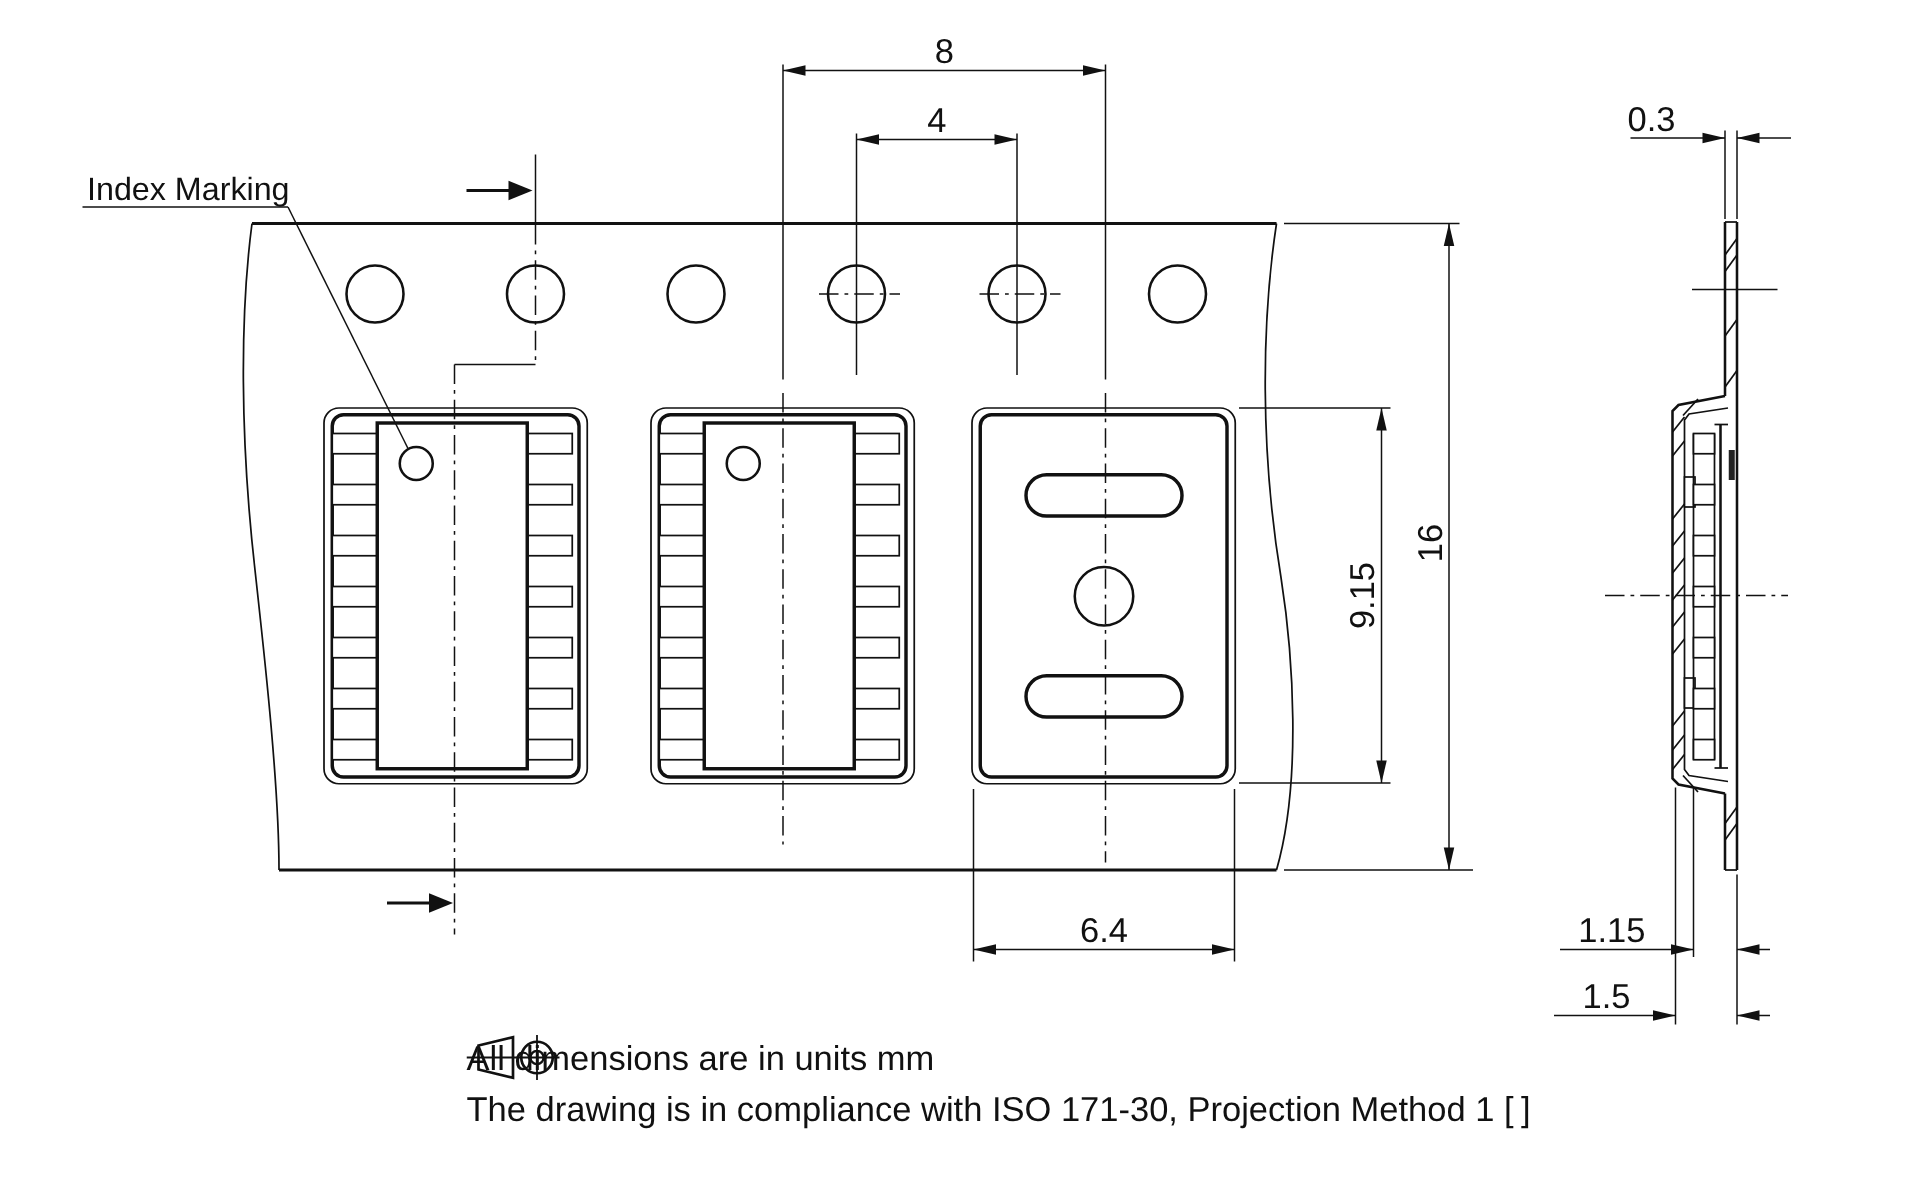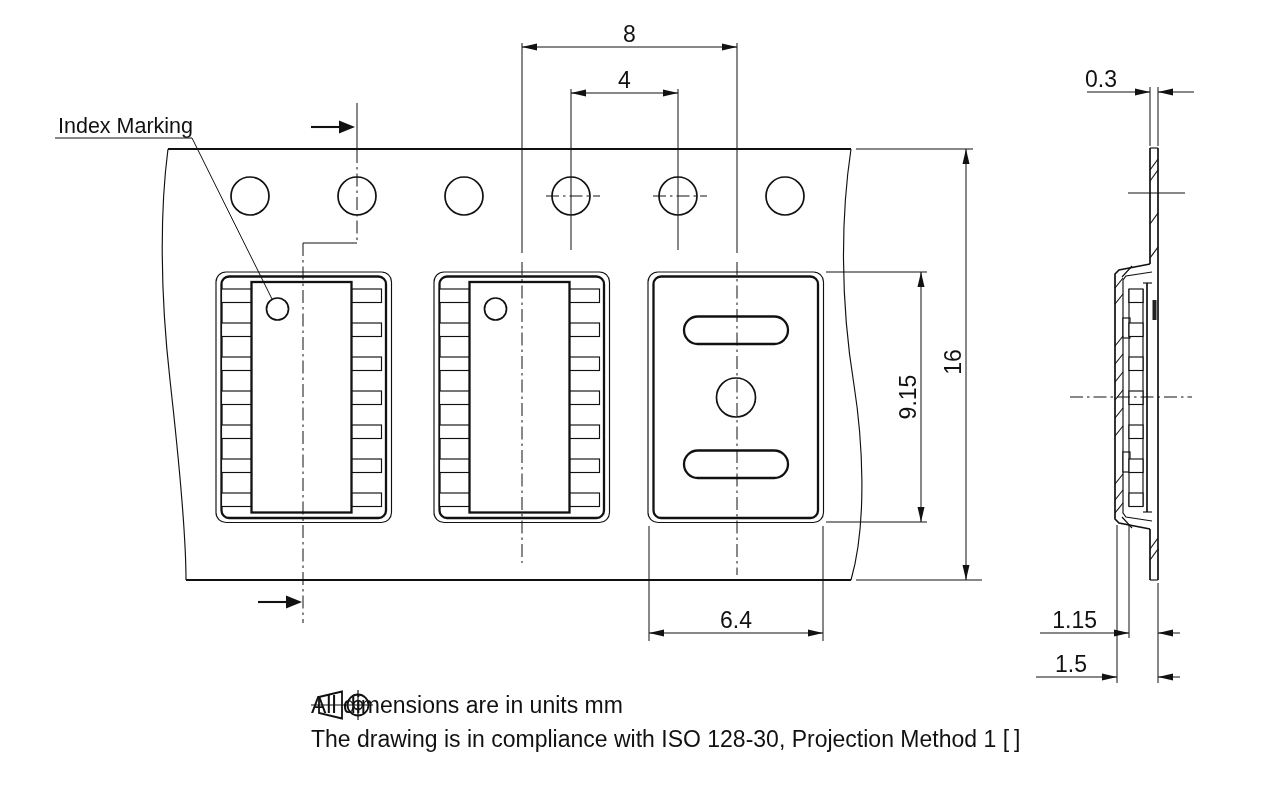--- a/index.html
+++ b/index.html
@@ -246,21 +246,21 @@
       <polygon class="ah" points="1117,677 1102,673.5 1102,680.5"></polygon>
       <polygon class="ah" points="1158,677 1173,673.5 1173,680.5"></polygon>
       <text class="t23" x="1087" y="672" text-anchor="end">1.5</text>
     </g>
   </g>
 </svg>
 
 <div class="notes">
   <div class="row">All dimensions are in units mm</div>
   <div class="row row2">
-    <span>The drawing is in compliance with ISO 128-30, Projection Method 1 [</span>
+    <span>The drawing is in compliance with ISO 171-30, Projection Method 1 [</span>
     <svg class="proj-symbol" width="64" height="34" viewBox="0 0 64 34">
       <path d="M0,17 H62" stroke="#111" stroke-width="1.2" fill="none"></path>
       <polygon points="8,9 31,3.5 31,30.5 8,25" stroke="#111" stroke-width="1.8" fill="none"></polygon>
       <circle cx="47" cy="17" r="10.5" stroke="#111" stroke-width="1.8" fill="none"></circle>
       <circle cx="47" cy="17" r="4.4" stroke="#111" stroke-width="1.6" fill="none"></circle>
       <path d="M47,2 V32" stroke="#111" stroke-width="1.2" fill="none"></path>
     </svg>
     <span>]</span>
   </div>
 </div>

